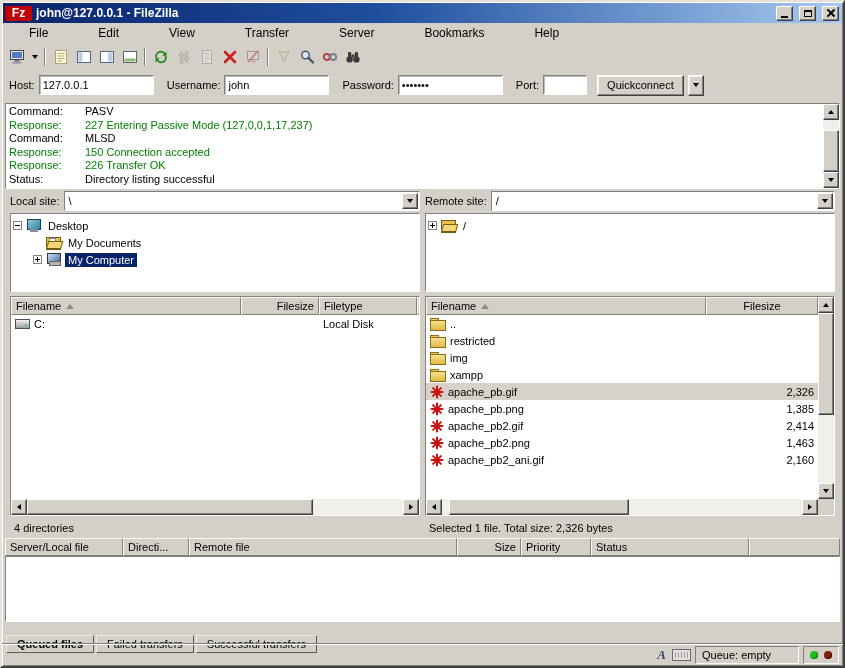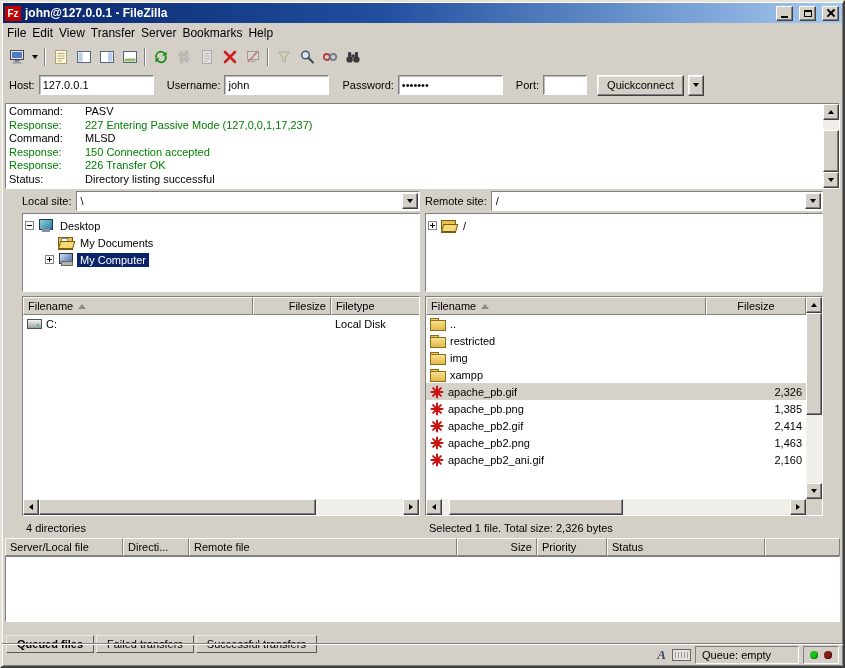--- a/index.html
+++ b/index.html
@@ -6,35 +6,35 @@
   body { background:#9a9a9a; font-family:"Liberation Sans","DejaVu Sans",sans-serif; }
 
   .win { position:relative; width:845px; height:668px; background:#d4d0c8; display:flex; flex-direction:column;
          border:2px solid; border-color:#e6e2da #404040 #404040 #e6e2da;
          box-shadow: inset 1px 1px 0 #ffffff, inset -1px -1px 0 #808080; box-sizing:border-box; }
   * { box-sizing:border-box; }
 
   
   .titlebar { height:20px; margin:1px 1px 0 1px; padding:0 3px 0 2px; display:flex; align-items:center; gap:4px;
               background:linear-gradient(90deg,#0a246a,#1f4f9f 45%,#a6caf0); flex:none; }
-  .fz-logo { width:16px; height:15px; background:#c00000; color:#fff; font-size:10px; font-weight:bold;
+  .fz-logo { width:27px; height:15px; background:#c00000; color:#fff; font-size:12px; font-weight:bold;
              display:flex; align-items:center; justify-content:center; flex:none; }
   .title-text { flex:1; color:#fff; font-weight:bold; font-size:12px; white-space:nowrap; overflow:hidden; }
   .wbtn { width:17px; height:15px; background:#d4d0c8; border:1px solid; border-color:#fff #404040 #404040 #fff;
           box-shadow:inset -1px -1px 0 #808080; display:flex; align-items:center; justify-content:center; flex:none; margin-left:2px; }
   .g-min { width:7px; height:2px; background:#000; margin-top:7px; }
   .g-max { width:8px; height:7px; border:1px solid #000; border-top-width:2px; }
   .g-close { position:relative; width:10px; height:10px; }
   .g-close::before,.g-close::after { content:""; position:absolute; left:4.5px; top:0; width:1.8px; height:10px; background:#000; }
   .g-close::before { transform:rotate(45deg); }
   .g-close::after  { transform:rotate(-45deg); }
 
   
   .menubar { height:20px; display:flex; align-items:center; padding:0 2px; flex:none; }
-  .mitem { font-size:12px; padding:2px 3px; color:#000; }
+  .mitem { font-size:12px; padding:2px 25px; color:#000; }
 
   
   .toolbar { height:27px; display:flex; align-items:center; padding:0 4px; flex:none; }
   .tbtn { width:23px; height:22px; border:none; background:transparent; display:flex; align-items:center; justify-content:center; padding:0; }
   .tbtn.dd { width:12px; }
   .tsep { width:2px; height:18px; margin:0 3px; border-left:1px solid #808080; border-right:1px solid #fff; }
   .dim { opacity:.5; }
   .tri-down { width:0; height:0; border-left:3.5px solid transparent; border-right:3.5px solid transparent; border-top:4px solid #000; }
   .tri-up   { width:0; height:0; border-left:3.5px solid transparent; border-right:3.5px solid transparent; border-bottom:4px solid #000; }
   .tri-left { width:0; height:0; border-top:3.5px solid transparent; border-bottom:3.5px solid transparent; border-right:4px solid #000; }
@@ -62,21 +62,21 @@
   .vscroll { width:16px; flex:none; display:flex; flex-direction:column; background:#f1efe9; }
   .hscroll { height:16px; flex:none; display:flex; background:#f1efe9; }
   .sbtn { width:16px; height:16px; flex:none; background:#d4d0c8; border:1px solid; border-color:#fff #404040 #404040 #fff;
           box-shadow:inset -1px -1px 0 #808080; display:flex; align-items:center; justify-content:center; }
   .vtrack,.htrack { flex:1; position:relative; }
   .vthumb { position:absolute; left:0; width:16px; background:#d4d0c8; border:1px solid; border-color:#fff #404040 #404040 #fff; box-shadow:inset -1px -1px 0 #808080; }
   .hthumb { position:absolute; top:0; height:16px; background:#d4d0c8; border:1px solid; border-color:#fff #404040 #404040 #fff; box-shadow:inset -1px -1px 0 #808080; }
   .corner { width:16px; height:16px; background:#d4d0c8; flex:none; }
 
   
-  .mainsplit { flex:1; display:flex; padding:0 20px; min-height:0; }
+  .mainsplit { flex:1; display:flex; padding:0 8px; min-height:0; }
   .pane { flex:1; min-width:0; display:flex; flex-direction:column; }
   .vsplit { width:5px; flex:none; }
 
   .siterow { height:23px; display:flex; align-items:center; gap:4px; padding:2px 0 3px; font-size:11px; flex:none; }
   .combo { flex:1; height:20px; background:#fff; border:1px solid; border-color:#808080 #fff #fff #808080; display:flex; align-items:center; }
   .combo-text { flex:1; font-size:11px; padding:0 4px; overflow:hidden; white-space:nowrap; }
   .combo-btn { width:16px; height:16px; margin-right:1px; background:#d4d0c8; border:1px solid; border-color:#fff #404040 #404040 #fff;
                box-shadow:inset -1px -1px 0 #808080; display:flex; align-items:center; justify-content:center; flex:none; }
 
   .tree { height:79px; background:#fff; border:1px solid; border-color:#808080 #fff #fff #808080; padding:3px 2px; margin-bottom:4px; overflow:hidden; flex:none; }
@@ -575,21 +575,21 @@
     <div class="fl-head">
       <div class="fl-col" style="width:118px">
           <span>Server/Local file</span>
         </div>
       <div class="fl-col" style="width:66px">
           <span>Directi...</span>
         </div>
       <div class="fl-col" style="width:268px">
           <span>Remote file</span>
         </div>
-      <div class="fl-col right" style="width:80px">
+      <div class="fl-col right" style="width:64px">
           <span>Size</span>
         </div>
       <div class="fl-col" style="width:70px">
           <span>Priority</span>
         </div>
       <div class="fl-col" style="width:158px">
           <span>Status</span>
         </div>
       <div class="fl-col fill"></div>
     </div>

